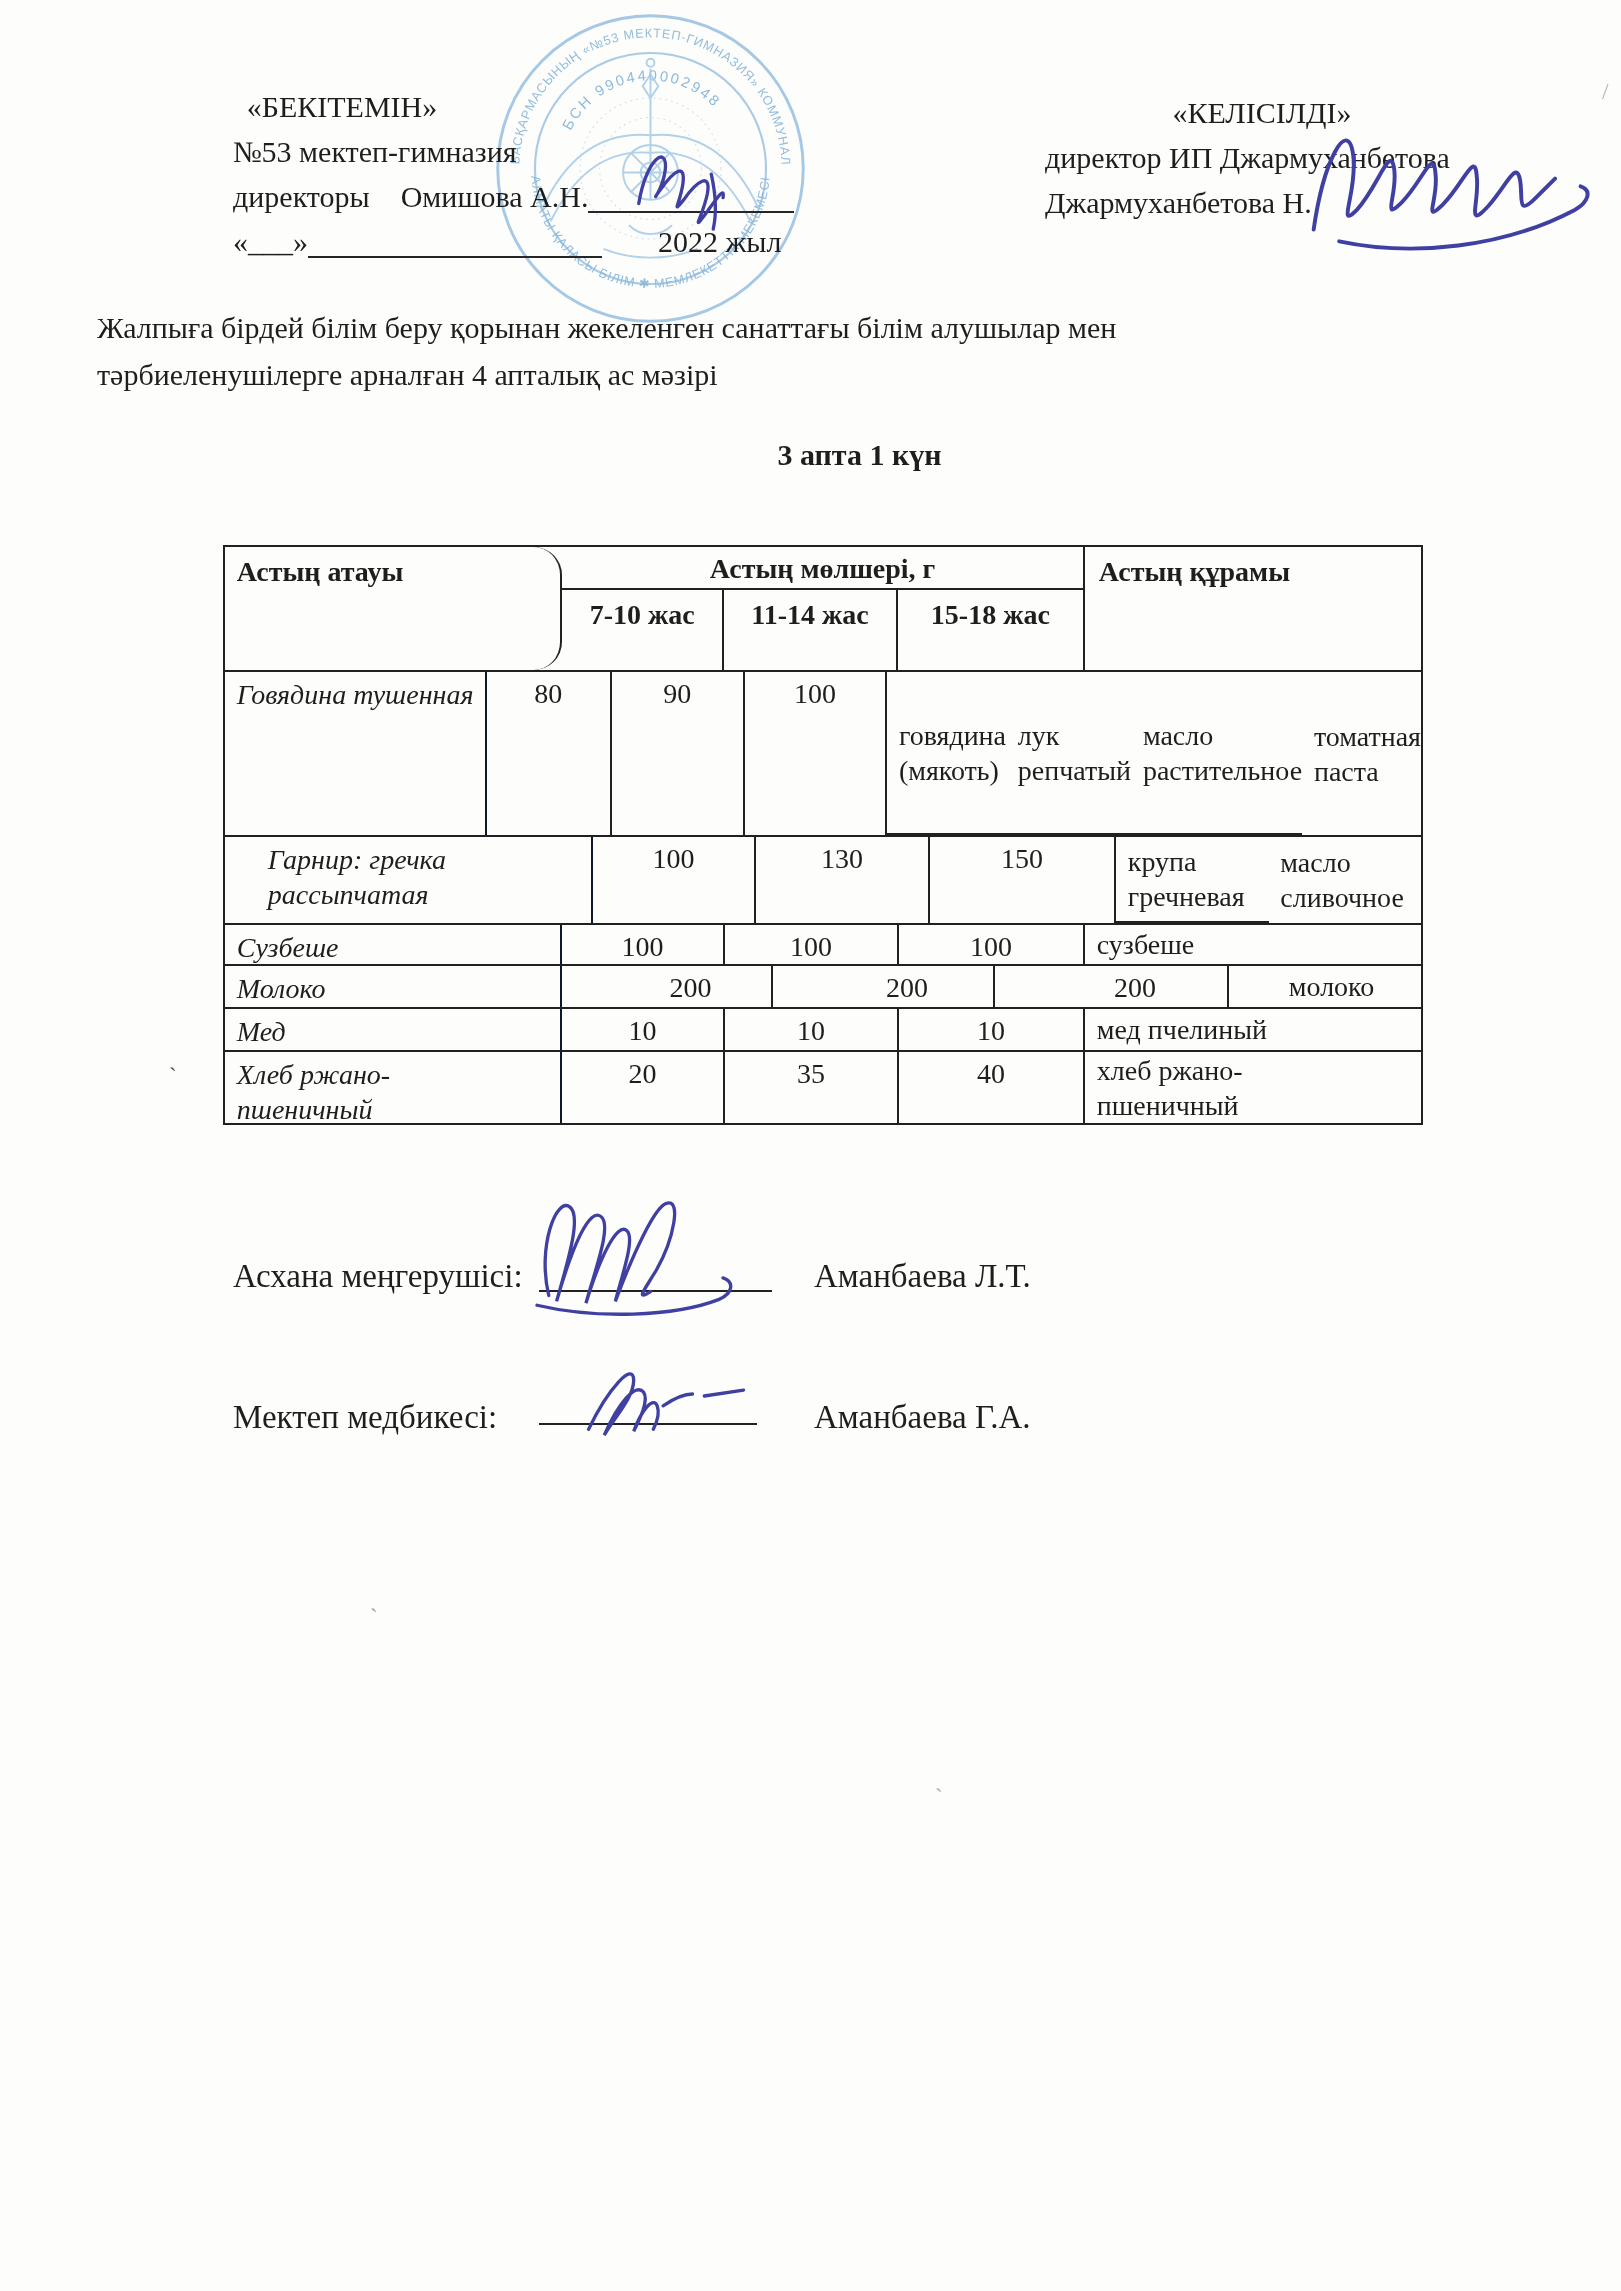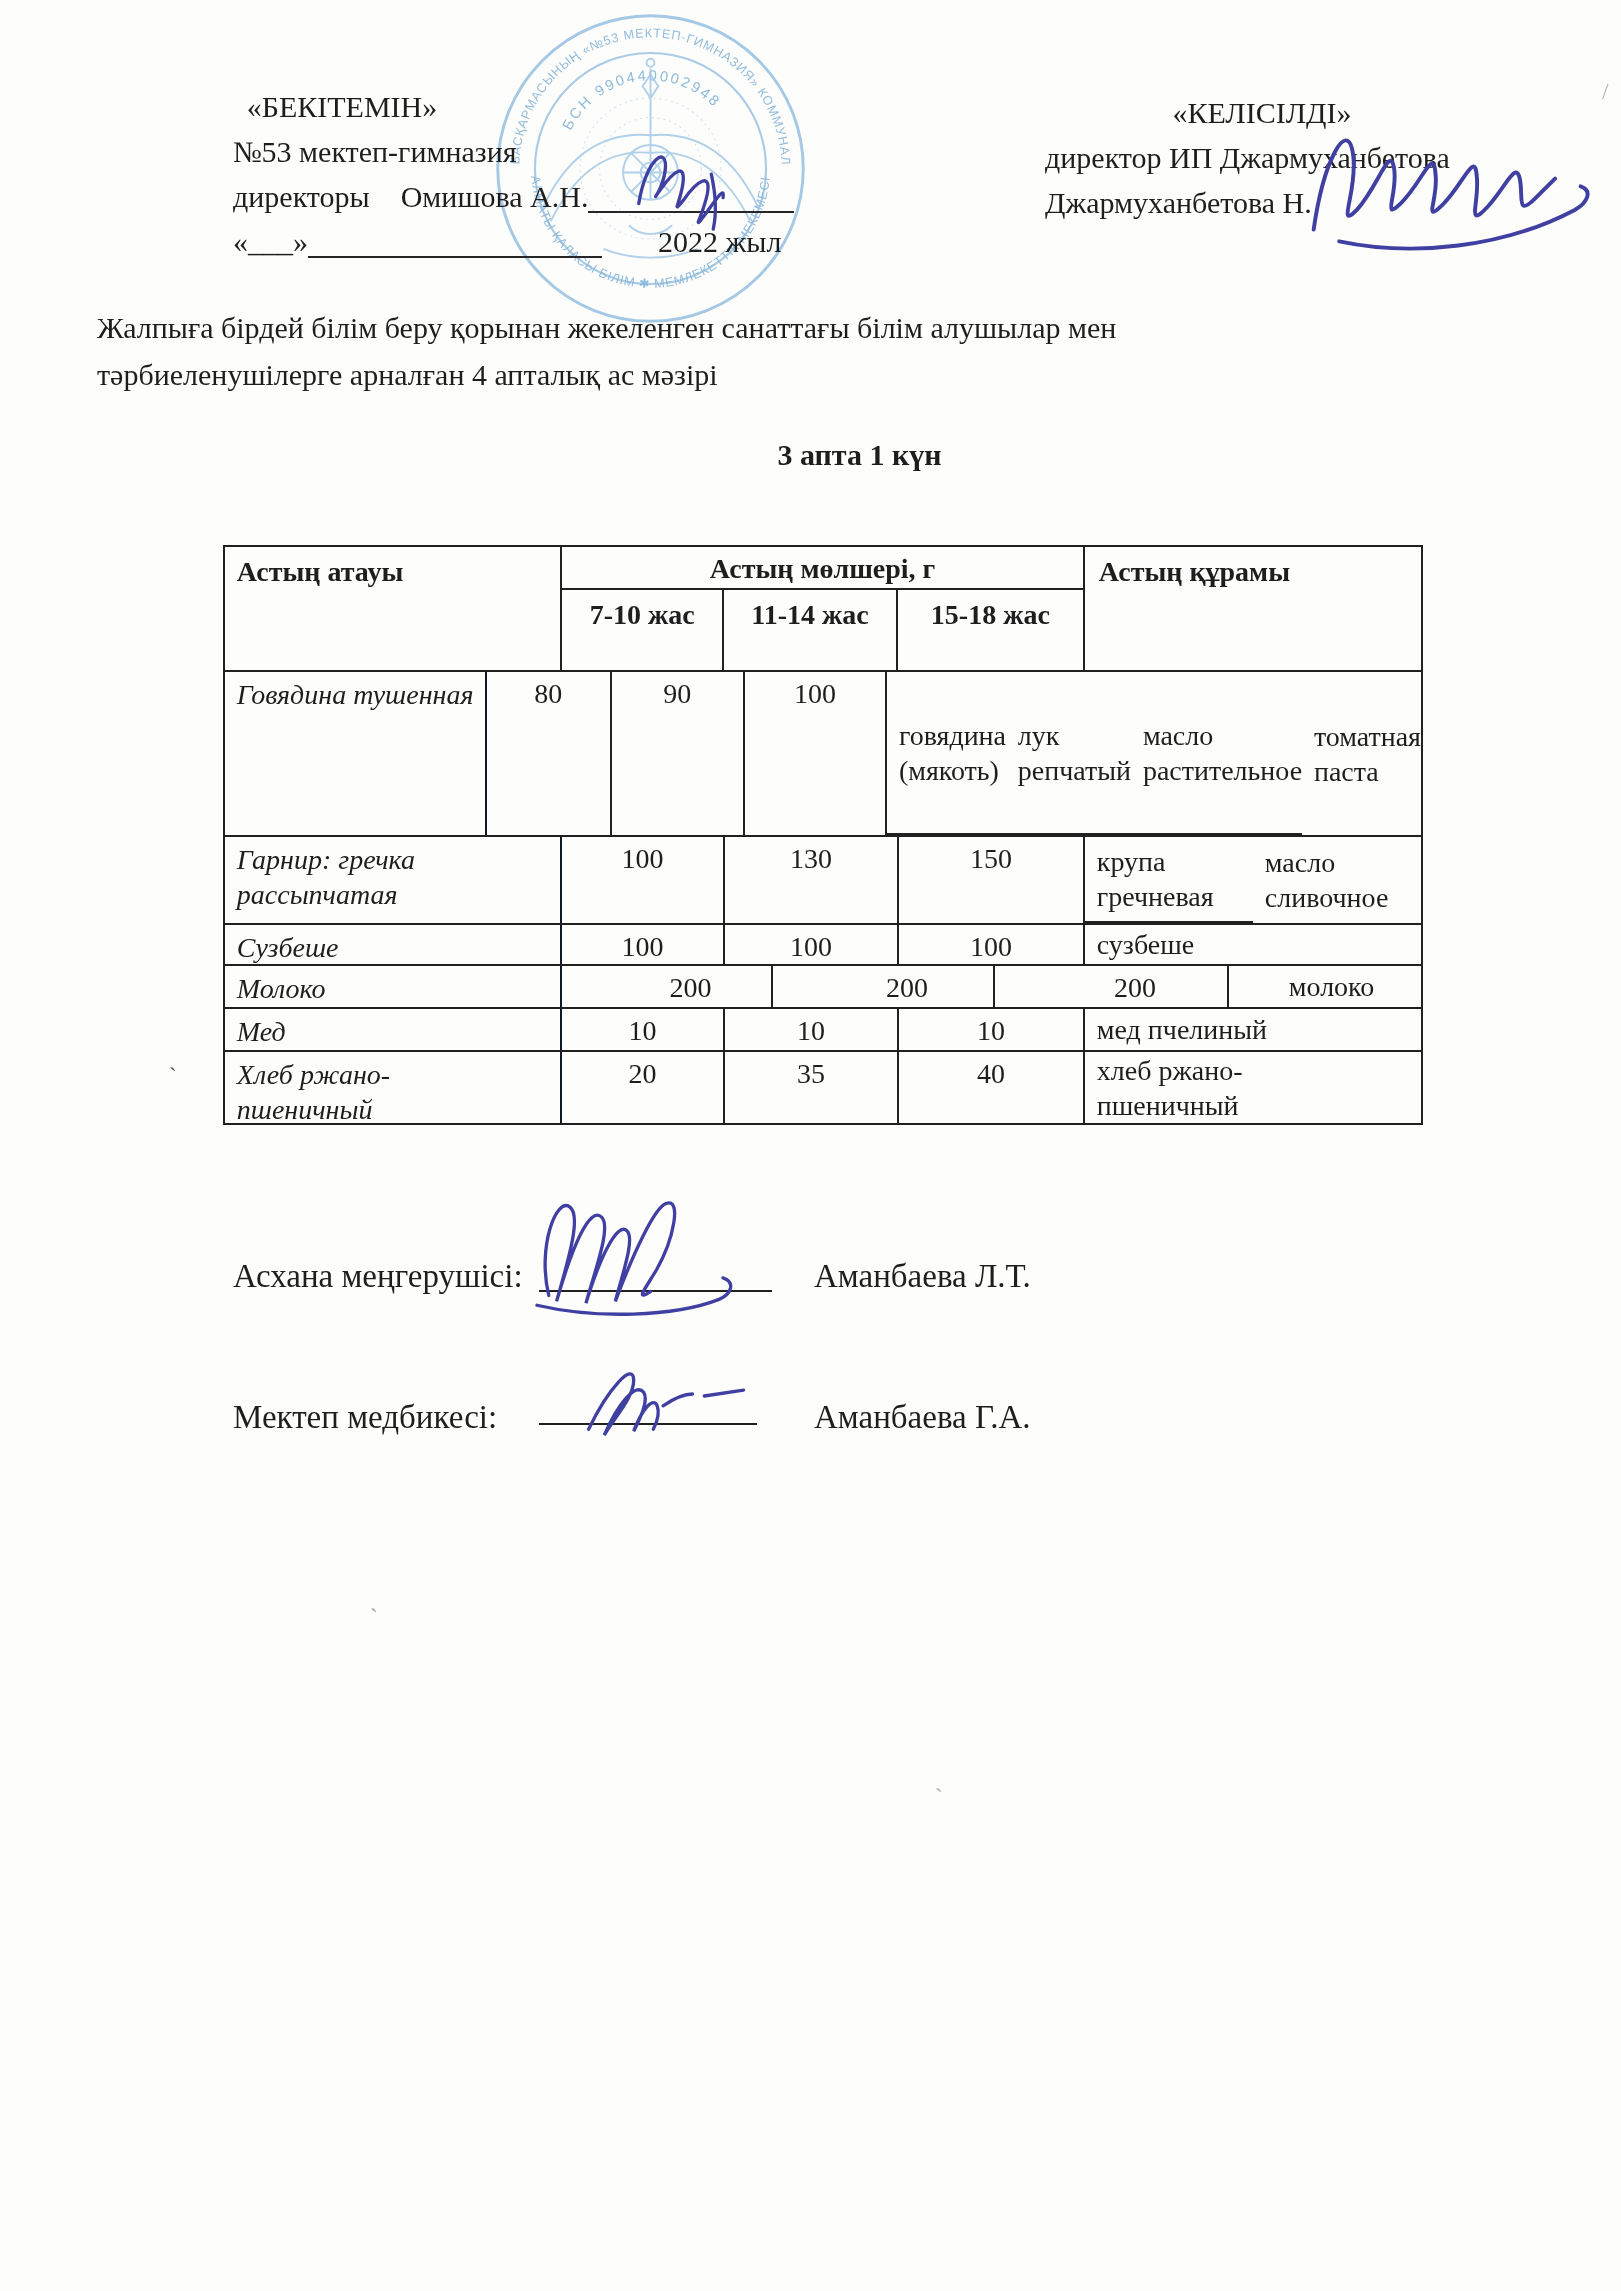--- a/index.html
+++ b/index.html
@@ -38,21 +38,21 @@
   .row{display:flex;}
   .brow{border-top:2px solid #212121;}
   .cname{width:337px;border-right:2px solid #0f172a;box-sizing:border-box;padding:4.9px 7.8px 0 11.8px;font-style:italic;}
   .camt{width:163px;border-right:2px solid #212121;box-sizing:border-box;text-align:center;padding-top:3.9px;}
   .camt.w2{width:174px;}
   .camt.w3{width:186px;}
   .ccomp{flex:1;display:flex;flex-direction:row;}
   .sub{flex:1;display:flex;align-items:center;padding-left:11.8px;border-bottom:2px solid #212121;}
   .sub:last-child{border-bottom:none;}
   .hrow{height:123px;}
-  .hname{width:337px;border-right:2px solid #212121;box-sizing:border-box;font-weight:bold;padding:6.9px 7.8px 0 11.8px;}
+  .hname{width:337px;border-right:2px solid #212121;box-sizing:border-box;font-weight:bold;padding:6.9px 7.8px 0 11.8px;border-radius:28px;}
   .hmid{width:523px;border-right:2px solid #212121;box-sizing:border-box;display:flex;flex-direction:column;}
   .hamount{height:43px;box-sizing:border-box;border-bottom:2px solid #212121;font-weight:bold;text-align:center;padding-top:3.9px;}
   .hages{flex:1;display:flex;}
   .hage{width:163px;border-right:2px solid #212121;box-sizing:border-box;font-weight:bold;text-align:center;padding-top:6.9px;}
   .hage.w2{width:174px;}
   .hage.w3{width:186px;border-right:none;}
   .hcomp{flex:1;font-weight:bold;padding:6.9px 0 0 13.7px;border-radius:11px;}
   .mw{display:inline-block;max-width:221px;}
   
   .sig-label{position:absolute;font-size:33px;white-space:nowrap;}
@@ -156,21 +156,21 @@
       <div class="camt w2">90</div>
       <div class="camt w3">100</div>
       <div class="ccomp">
         <div class="sub">говядина (мякоть)</div>
         <div class="sub">лук репчатый</div>
         <div class="sub">масло растительное</div>
         <div class="sub">томатная паста</div>
       </div>
     </div>
 
-    <div class="row brow" style="height:86px;">
+    <div class="row brow" style="height:86px;padding-left:31px;">
       <div class="cname"><span class="mw">Гарнир: гречка рассыпчатая</span></div>
       <div class="camt">100</div>
       <div class="camt w2">130</div>
       <div class="camt w3">150</div>
       <div class="ccomp">
         <div class="sub">крупа гречневая</div>
         <div class="sub">масло сливочное</div>
       </div>
     </div>
 

